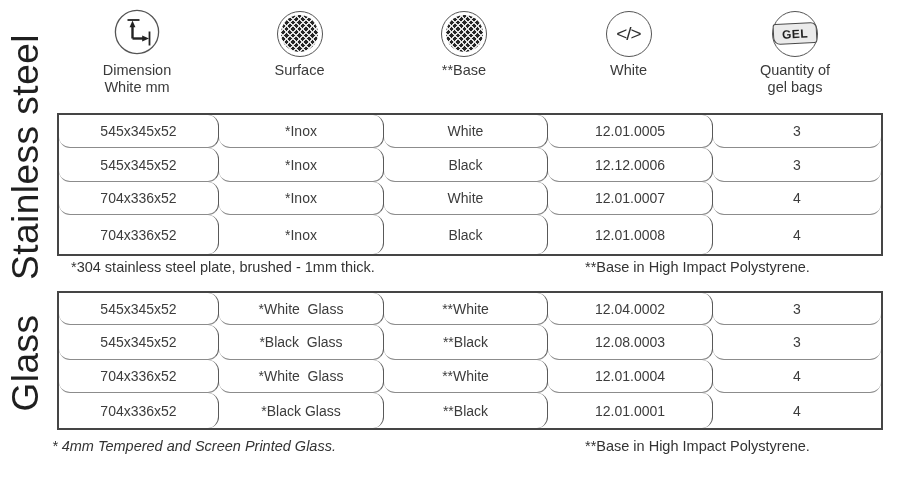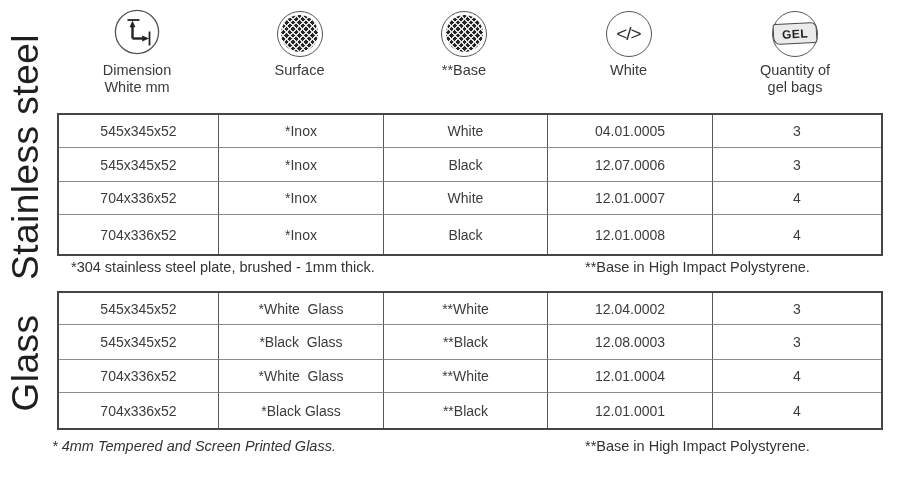--- a/index.html
+++ b/index.html
@@ -52,21 +52,21 @@
     position:absolute; left:57px; background:#fff;
     display:grid; grid-template-columns:160px 165px 164px 165px 168px;
     border:2px solid #454545;
   }
   #table-steel { top:113px; grid-template-rows:33px 34px 33px 39px; }
   #table-glass { top:291px; grid-template-rows:32px 35px 33px 35px; }
   .cell {
     display:flex; align-items:center; justify-content:center;
     font-size:14px; color:#3c3c3c;
     border-right:1px solid #595959; border-bottom:1px solid #8c8c8c;
-    white-space:pre; overflow:hidden;
+    white-space:pre; overflow:hidden;border-radius:11px;
   }
   .cell.c5 { border-right:none; }
   .cell.r4 { border-bottom:none; }
 
   
   .footnote {
     position:absolute; font-size:14.5px; color:#333; white-space:nowrap;
   }
   #fn-steel-left  { left:71px;  top:259px; }
   #fn-steel-right { left:585px; top:259px; }
@@ -136,27 +136,27 @@
       </div>
       <div class="hlabel">Quantity of</div>
       <div class="hlabel">gel bags</div>
     </div>
   </div>
 
   <div class="ptable" id="table-steel">
     <div class="cell c1">545x345x52</div>
     <div class="cell c2">*Inox</div>
     <div class="cell c3">White</div>
-    <div class="cell c4">04.01.0005</div>
+    <div class="cell c4">12.01.0005</div>
     <div class="cell c5">3</div>
 
     <div class="cell c1">545x345x52</div>
     <div class="cell c2">*Inox</div>
     <div class="cell c3">Black</div>
-    <div class="cell c4">12.07.0006</div>
+    <div class="cell c4">12.12.0006</div>
     <div class="cell c5">3</div>
 
     <div class="cell c1">704x336x52</div>
     <div class="cell c2">*Inox</div>
     <div class="cell c3">White</div>
     <div class="cell c4">12.01.0007</div>
     <div class="cell c5">4</div>
 
     <div class="cell c1 r4">704x336x52</div>
     <div class="cell c2 r4">*Inox</div>

